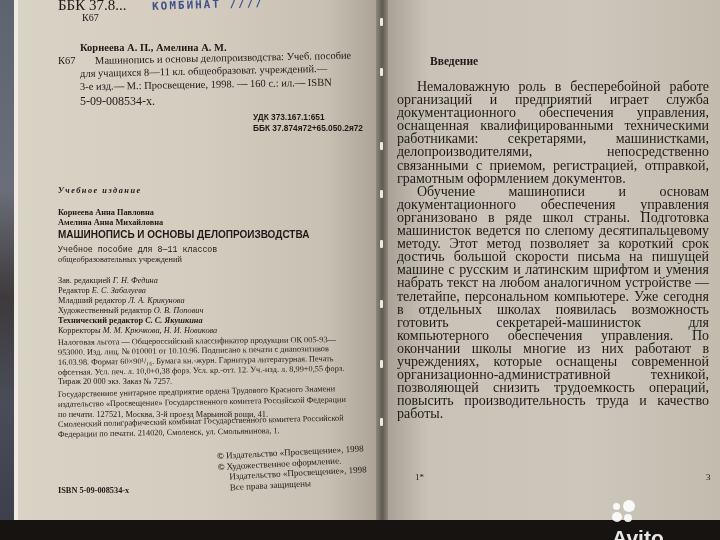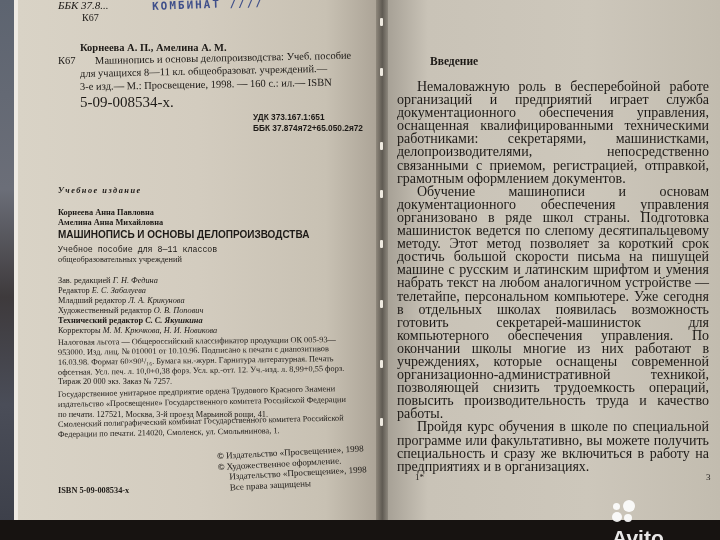--- a/index.html
+++ b/index.html
@@ -37,21 +37,21 @@
   .stitch {
     position:absolute; left:380px; width:3px; height:8px; background:#efeae0;
     border-radius:1px;
   }
   .stamp {
     position:absolute; left:152px; top:-2px;
     font-family:"DejaVu Sans Mono", monospace; font-size:11px; font-weight:bold;
     letter-spacing:2px; color:#3f4f8a; transform:rotate(-2deg);
   }
   .abs { position:absolute; white-space:nowrap; }
-  .sm { font-size:11px; line-height:10.5px;font-style:italic; }
+  .sm { font-size:15px; line-height:10.5px; }
   .xs { font-size:8.3px; line-height:9.8px; }
   .b { font-weight:bold; }
   .it { font-style:italic; }
   .body-text {
     position:absolute; left:397px; top:80px; width:312px;
     font-size:14px; line-height:13.1px; text-align:justify;
     font-family:"Liberation Serif", serif;
   }
   .body-text p { margin:0; text-indent:20px; }
   .avito {
@@ -85,21 +85,21 @@
 
 <div class="abs sm" style="left:58px;top:0px;">ББК 37.8...</div>
 <div class="stamp">КОМБИНАТ ////</div>
 <div class="abs" style="left:82px;top:12px;font-size:10px;">К67</div>
 
 <div class="abs b" style="left:80px;top:42px;font-size:10.5px;">Корнеева А. П., Амелина А. М.</div>
 <div class="abs" style="left:58px;top:55px;font-size:10.5px;">К67</div>
 <div class="abs" style="left:95px;top:55px;font-size:10.5px;transform:rotate(-1.2deg);transform-origin:left;">Машинопись и основы делопроизводства: Учеб. пособие</div>
 <div class="abs" style="left:80px;top:68px;font-size:10.5px;transform:rotate(-1.2deg);transform-origin:left;">для учащихся 8—11 кл. общеобразоват. учреждений.—</div>
 <div class="abs" style="left:80px;top:81px;font-size:10.5px;transform:rotate(-1deg);transform-origin:left;">3-е изд.— М.: Просвещение, 1998. — 160 с.: ил.— ISBN</div>
-<div class="abs" style="left:80px;top:94px;font-size:15px;">5-09-008534-х.</div>
+<div class="abs" style="left:80px;top:94px;font-size:12px;">5-09-008534-х.</div>
 
 <div class="abs b xs" style="left:253px;top:113px;font-family:'Liberation Sans',sans-serif;">УДК 373.167.1:651</div>
 <div class="abs b xs" style="left:253px;top:124px;font-family:'Liberation Sans',sans-serif;">ББК 37.874я72+65.050.2я72</div>
 
 <div class="abs it xs" style="left:58px;top:186px;letter-spacing:1.5px;font-weight:bold;">Учебное издание</div>
 
 <div class="abs b xs" style="left:58px;top:208px;text-align:right;">Корнеева Анна Павловна</div>
 <div class="abs b xs" style="left:58px;top:218px;">Амелина Анна Михайловна</div>
 
 <div class="abs b" style="left:58px;top:229px;font-size:10px;font-family:'Liberation Sans',sans-serif;">МАШИНОПИСЬ И ОСНОВЫ ДЕЛОПРОИЗВОДСТВА</div>
@@ -134,21 +134,20 @@
   <div style="padding-left:11px;">Все права защищены</div>
 </div>
 
 <div class="abs b xs" style="left:58px;top:486px;">ISBN 5-09-008534-х</div>
 
 <div class="abs b" style="left:430px;top:55px;font-size:11.5px;">Введение</div>
 
 <div class="body-text">
   <p>Немаловажную роль в бесперебойной работе организаций и предприятий играет служба документационного обеспечения управления, оснащенная квалифицированными техническими работниками: секретарями, машинистками, делопроизводителями, непосредственно связанными с приемом, регистрацией, отправкой, грамотным оформлением документов.</p>
   <p>Обучение машинописи и основам документационного обеспечения управления организовано в ряде школ страны. Подготовка машинисток ведется по слепому десятипальцевому методу. Этот метод позволяет за короткий срок достичь большой скорости письма на пишущей машине с русским и латинским шрифтом и умения набрать текст на любом аналогичном устройстве — телетайпе, персональном компьютере. Уже сегодня в отдельных школах появилась возможность готовить секретарей-машинисток для компьютерного обеспечения управления. По окончании школы многие из них работают в учреждениях, которые оснащены современной организационно-административной техникой, позволяющей снизить трудоемкость операций, повысить производительность труда и качество работы.</p>
-  <p>Пройдя курс обучения в школе по специальной программе или факультативно, вы можете получить специальность и сразу же включиться в работу на предприятиях и в организациях.</p>
 </div>
 
 <div class="abs" style="left:415px;top:472px;font-size:9px;">1*</div>
 <div class="abs" style="left:706px;top:472px;font-size:9px;">3</div>
 
 <div class="avito">
   <div class="avito-dots">
     <span style="left:11px;top:0;width:12px;height:12px;"></span>
     <span style="left:1px;top:3px;width:7px;height:7px;"></span>
     <span style="left:0;top:12px;width:10px;height:10px;"></span>

